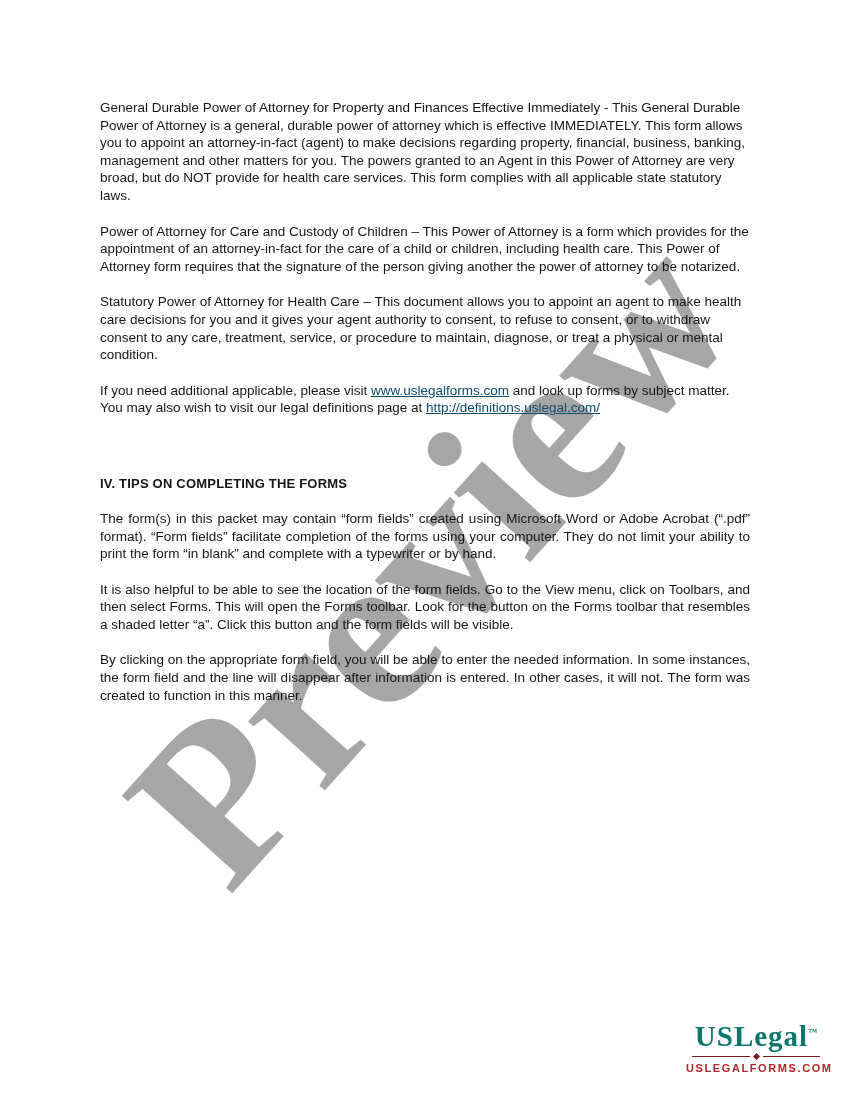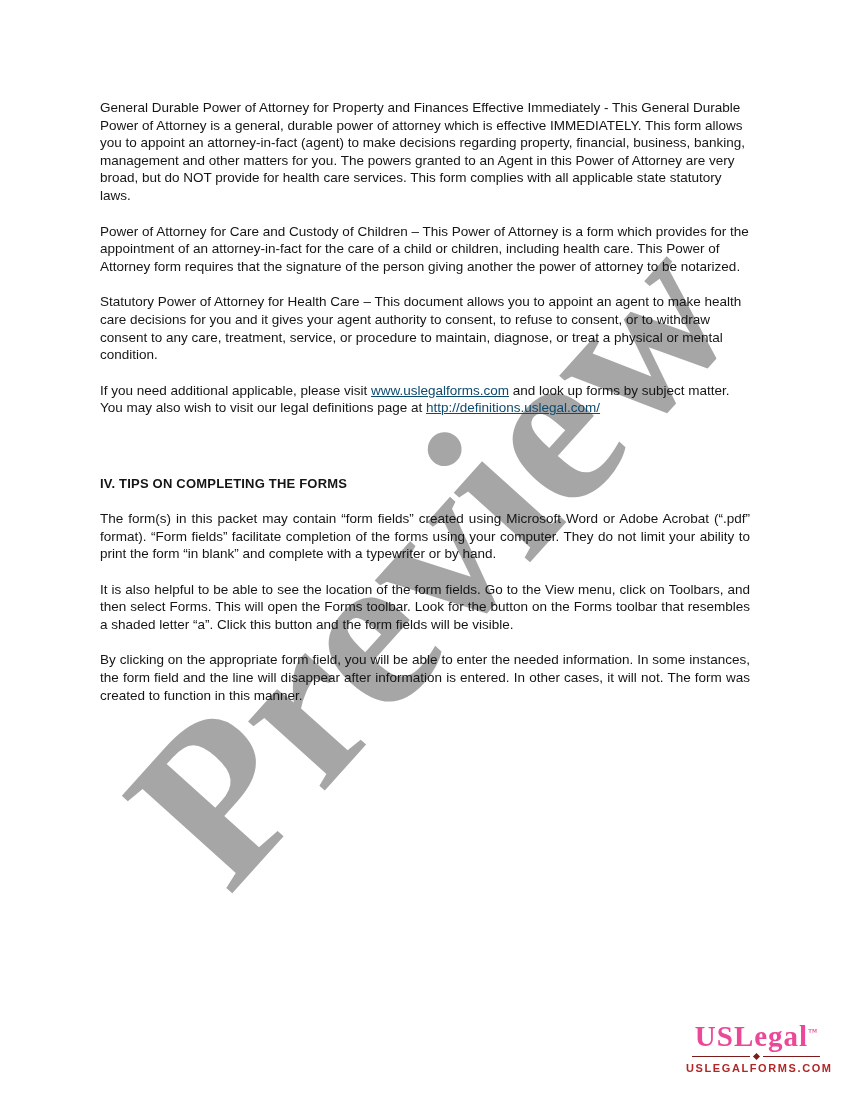--- a/index.html
+++ b/index.html
@@ -63,21 +63,21 @@
     right: 24px;
     width: 140px;
     text-align: center;
     z-index: 1;
   }
   .logo-word {
     font-family: "Liberation Serif", serif;
     font-weight: bold;
     font-size: 29px;
     line-height: 1;
-    color: #ec4899;
+    color: #0f766e;
     letter-spacing: 1px;
     white-space: nowrap;
   }
   .logo-tm {
     font-size: 9px;
     vertical-align: super;
     letter-spacing: 0;
   }
   .logo-rule {
     display: flex;

